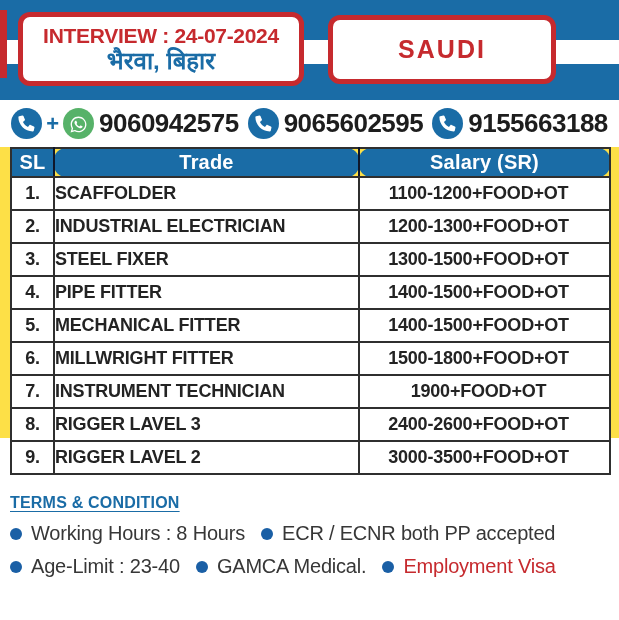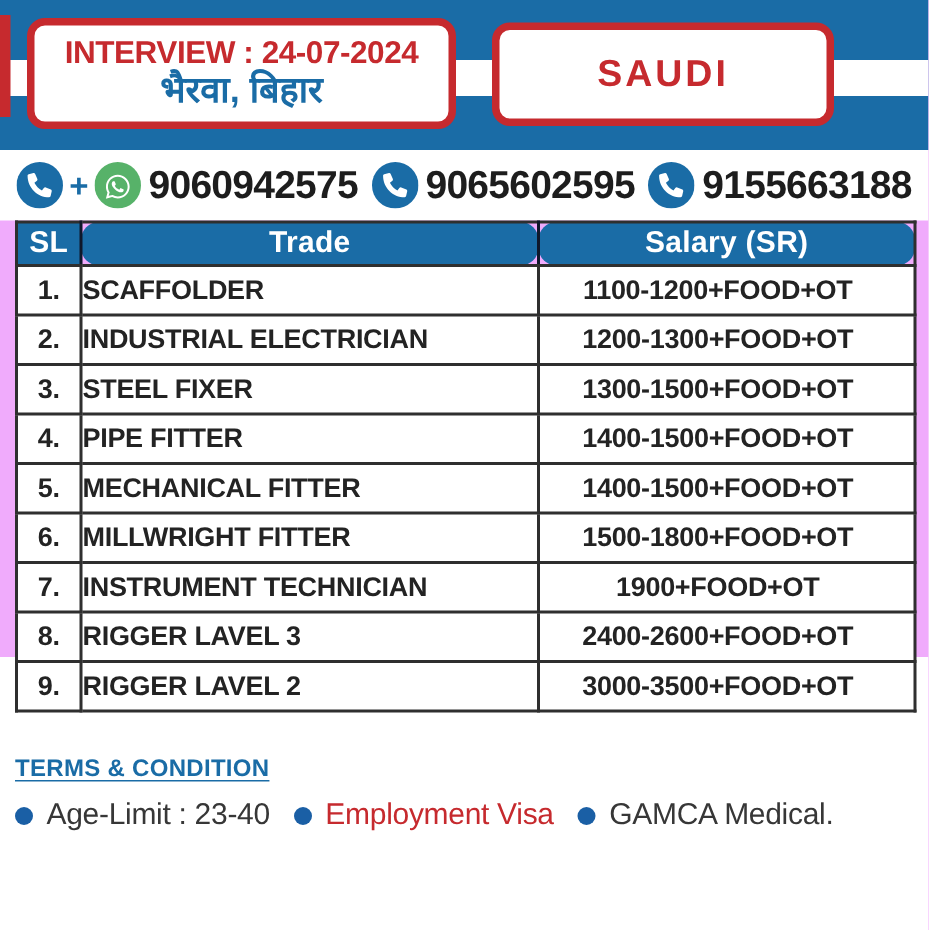--- a/index.html
+++ b/index.html
@@ -3,21 +3,21 @@
 <meta charset="utf-8">
 <style>
   * { box-sizing: border-box; margin: 0; padding: 0; }
   html, body { width: 619px; height: 620px; }
   body {
     font-family: "Liberation Sans", sans-serif;
     background: #ffffff;
     overflow: hidden;
     position: relative;
   }
-  .poster { width: 619px; height: 438px; background: #f0abfc; }
+  .poster { width: 619px; height: 438px; background: #fde047; }
 
   
   .top-band { position: relative; height: 100px; background: #1a6ca6; }
   .stripe { position: absolute; left: 0; top: 40px; width: 100%; height: 24px; background: #ffffff; z-index: 1; }
   .red-bar { position: absolute; left: 0; top: 10px; width: 7px; height: 68px; background: #c62a2e; z-index: 2; }
   .banner-box {
     position: absolute; z-index: 3; background: #ffffff;
     border: 5px solid #c62a2e; border-radius: 12px;
     display: flex; flex-direction: column; align-items: center; justify-content: center;
   }
@@ -54,21 +54,21 @@
   table.jobs th.mid-divider-r { border-right: 2px solid #0f172a; }
   table.jobs td {
     height: 33px; font-weight: bold; color: #232323; font-size: 18px;
     background: #ffffff; letter-spacing: -0.2px;
   }
   td.cell-sl { text-align: center; }
   td.cell-trade { text-align: left; padding-left: 0; }
   td.cell-salary { text-align: center; padding-right: 12px; }
 
   
-  .terms { margin: 29px 10px 0 10px; }
+  .terms { margin: 19px 10px 0 10px; }
   .terms-heading {
     color: #1a6ca6; font-size: 16px; font-weight: bold; letter-spacing: 0.2px;
     text-decoration: underline; text-underline-offset: 3px; display: inline-block;
   }
   .terms-line { display: flex; align-items: center; margin-top: 10px; gap: 16px; }
   .term-item { display: flex; align-items: center; gap: 9px; }
   .term-text { font-size: 20px; color: #373737; letter-spacing: -0.2px; }
   .term-text.red { color: #c62a2e; }
   .bullet-dot { width: 12px; height: 12px; border-radius: 50%; background: #1a5fa5; flex: 0 0 auto; }
 </style>
@@ -180,30 +180,40 @@
         <td class="cell-sl">9.</td>
         <td class="cell-trade">RIGGER LAVEL 2</td>
         <td class="cell-salary">3000-3500+FOOD+OT</td>
       </tr>
     </tbody>
   </table>
 
   <section class="terms">
     <span class="terms-heading">TERMS &amp; CONDITION</span>
 
-
     <div class="terms-line">
       <span class="term-item">
         <span class="bullet-dot"></span>
+        <span class="term-text">Working Hours : 8 Hours</span>
+      </span>
+      <span class="term-item">
+        <span class="bullet-dot"></span>
+        <span class="term-text">ECR / ECNR both PP accepted</span>
+      </span>
+    </div>
+
+    <div class="terms-line">
+      <span class="term-item">
+        <span class="bullet-dot"></span>
         <span class="term-text">Age-Limit : 23-40</span>
       </span>
       <span class="term-item">
         <span class="bullet-dot"></span>
+        <span class="term-text">GAMCA Medical.</span>
+      </span>
+      <span class="term-item">
+        <span class="bullet-dot"></span>
         <span class="term-text red">Employment Visa</span>
       </span>
-      <span class="term-item">
-        <span class="bullet-dot"></span>
-        <span class="term-text">GAMCA Medical.</span>
-      </span>
     </div>
   </section>
 
 </div>
 
 </body></html>

